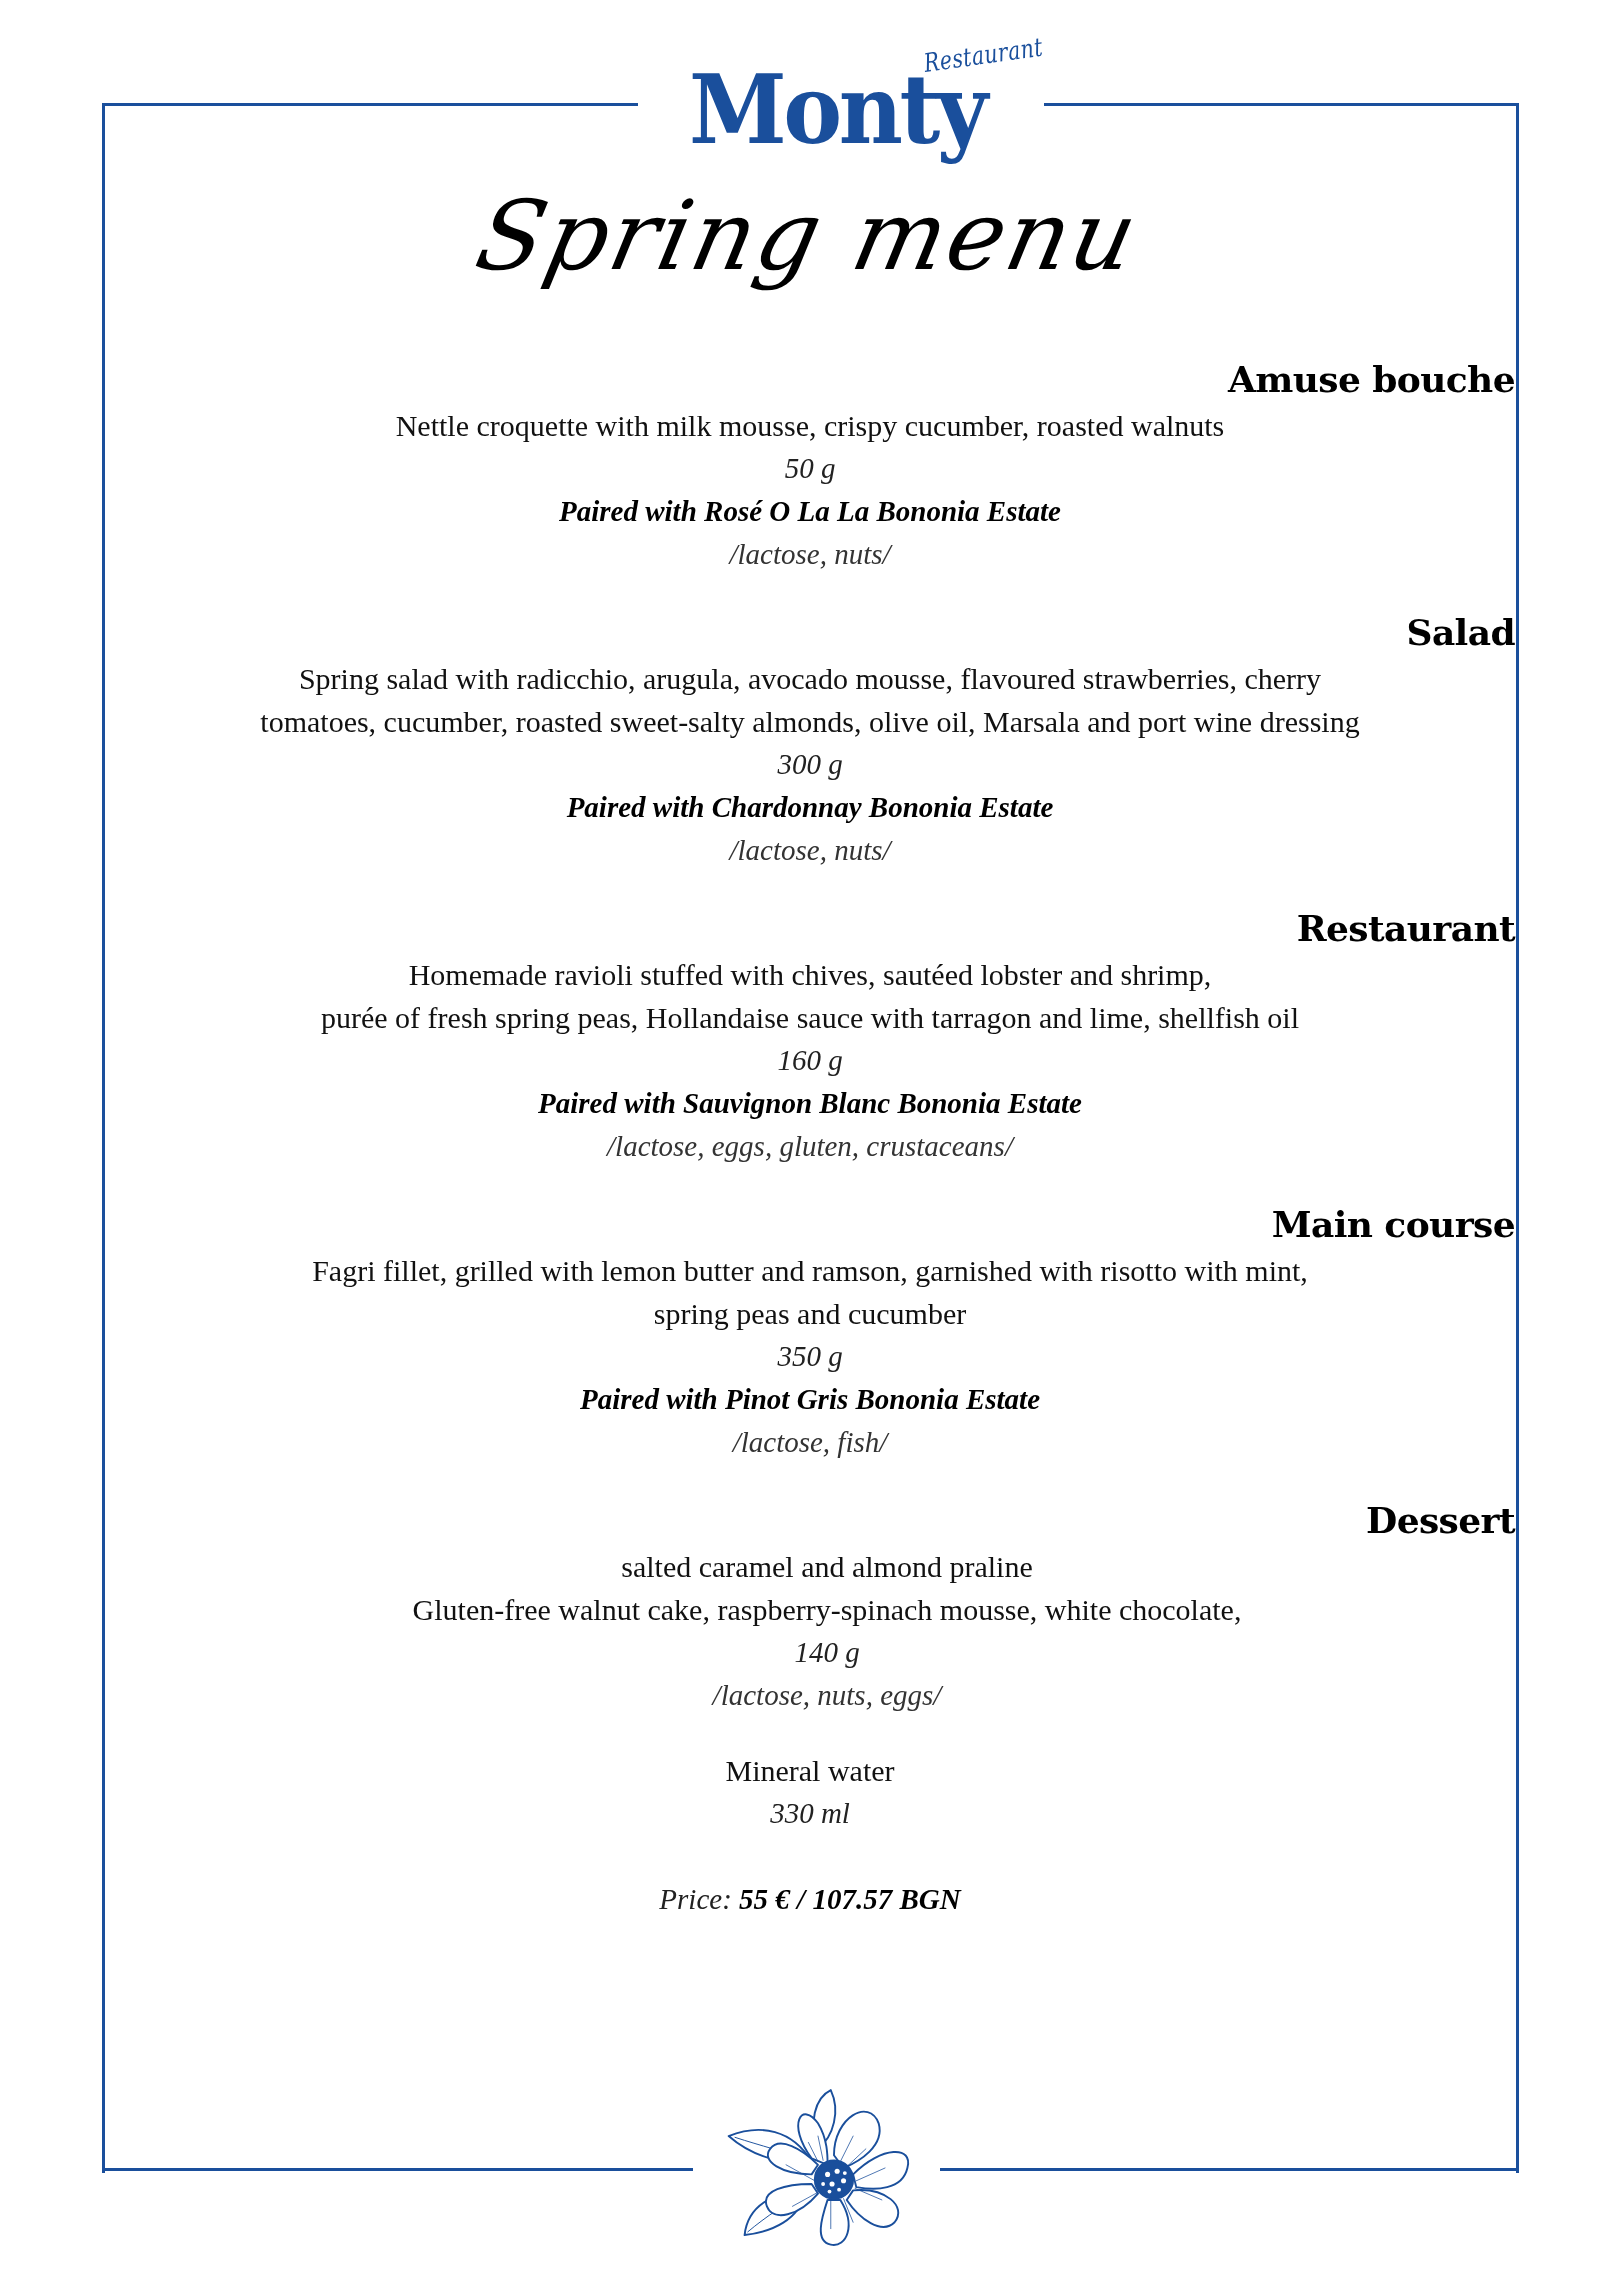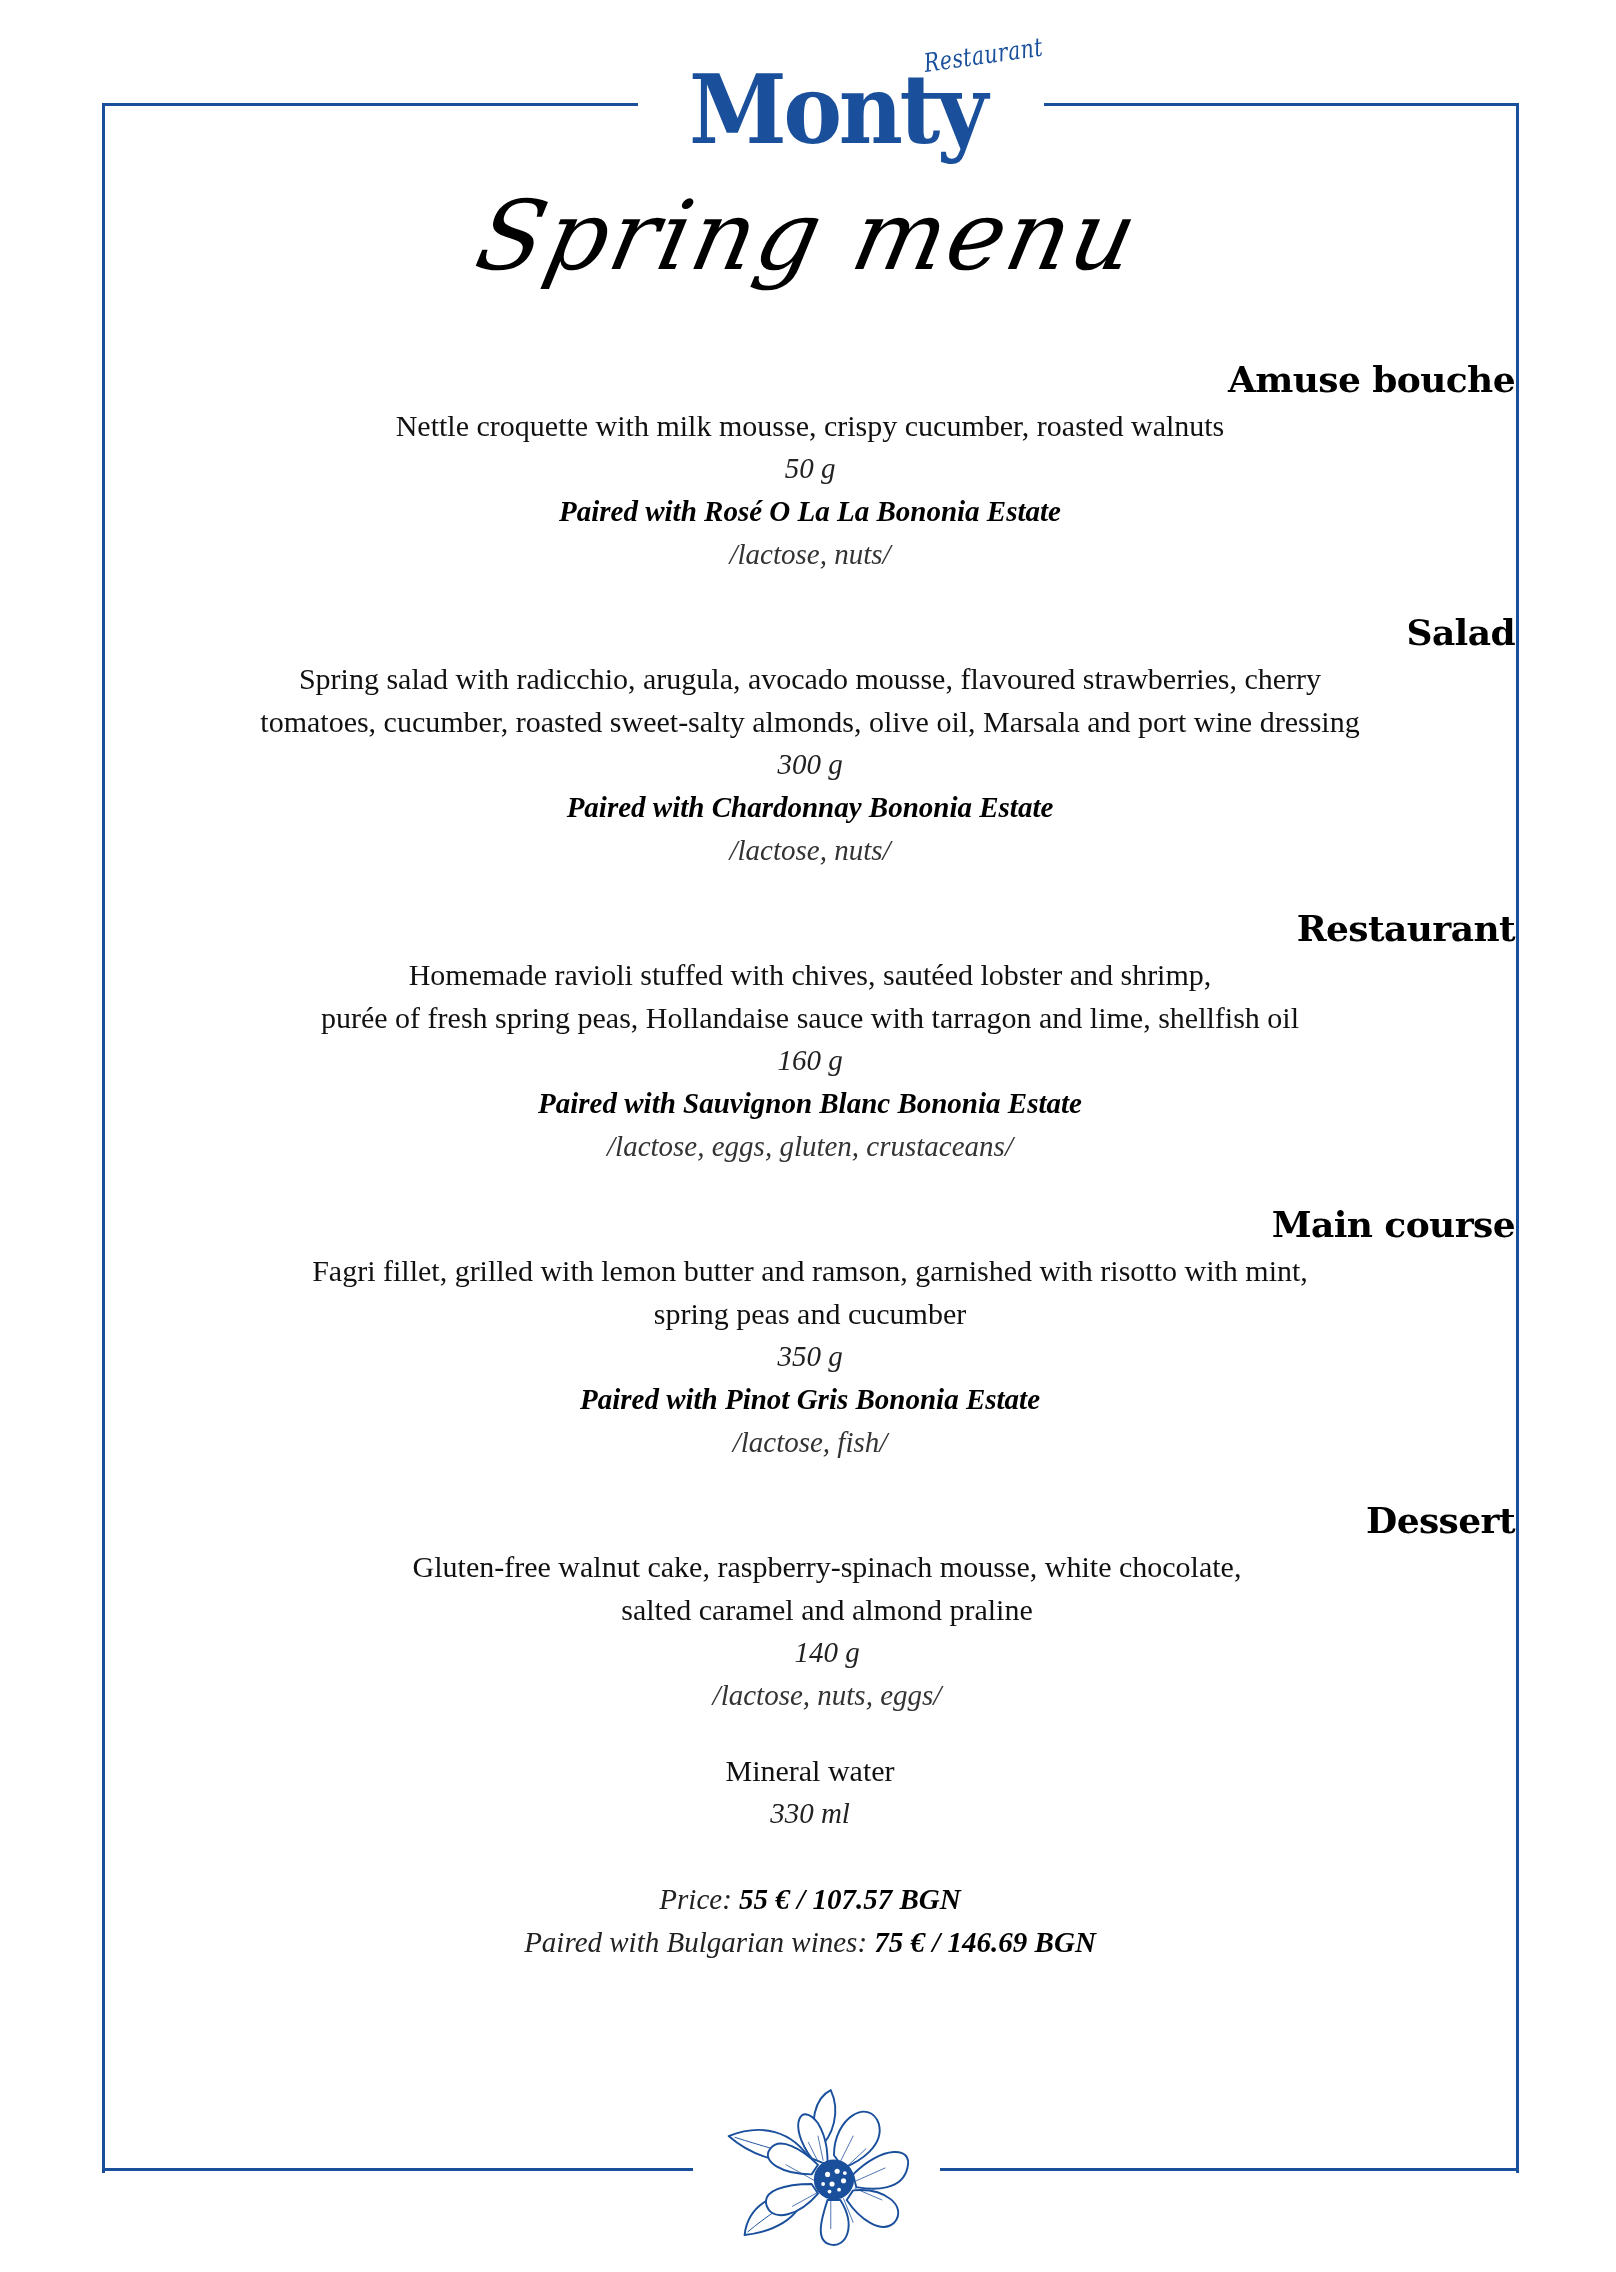--- a/index.html
+++ b/index.html
@@ -219,37 +219,34 @@
     <div class="course-heading">Main course</div>
     <div class="course-desc">Fagri fillet, grilled with lemon butter and ramson, garnished with risotto with mint,</div>
     <div class="course-desc">spring peas and cucumber</div>
     <div class="course-weight">350 g</div>
     <div class="course-pairing">Paired with Pinot Gris Bononia Estate</div>
     <div class="course-allergens">/lactose, fish/</div>
   </div>
 
   <div class="course" style="margin-bottom:0;margin-left:34px;">
     <div class="course-heading">Dessert</div>
+    <div class="course-desc">salted caramel and almond praline</div>
     <div class="course-desc">Gluten-free walnut cake, raspberry-spinach mousse, white chocolate,</div>
-    <div class="course-desc">salted caramel and almond praline</div>
     <div class="course-weight">140 g</div>
     <div class="course-allergens">/lactose, nuts, eggs/</div>
   </div>
 
   <div class="extra">
     <div class="extra-name">Mineral water</div>
     <div class="extra-volume">330 ml</div>
   </div>
 
   <div class="prices">
     <div class="price-line">
       <span class="price-label">Price: </span><span class="price-value">55 € / 107.57 BGN</span>
-    </div>
-    <div class="price-line">
-      <span class="price-label">Paired with Bulgarian wines: </span><span class="price-value">75 € / 146.69 BGN</span>
     </div>
   </div>
 </div>
 
 <div class="flower">
   <svg width="192" height="166" viewBox="0 0 300 260" xmlns="http://www.w3.org/2000/svg" fill="none" stroke="#1a4f9c" stroke-width="3" stroke-linejoin="round" stroke-linecap="round">
 
     <path d="M10 80 C 60 60, 110 70, 140 120 C 100 125, 50 115, 10 80 Z" fill="#ffffff"></path>
     <path d="M20 82 C 60 95, 100 105, 135 118" stroke-width="1.5"></path>
     <path d="M35 235 C 40 190, 80 165, 130 170 C 120 210, 80 230, 35 235 Z" fill="#ffffff"></path>

